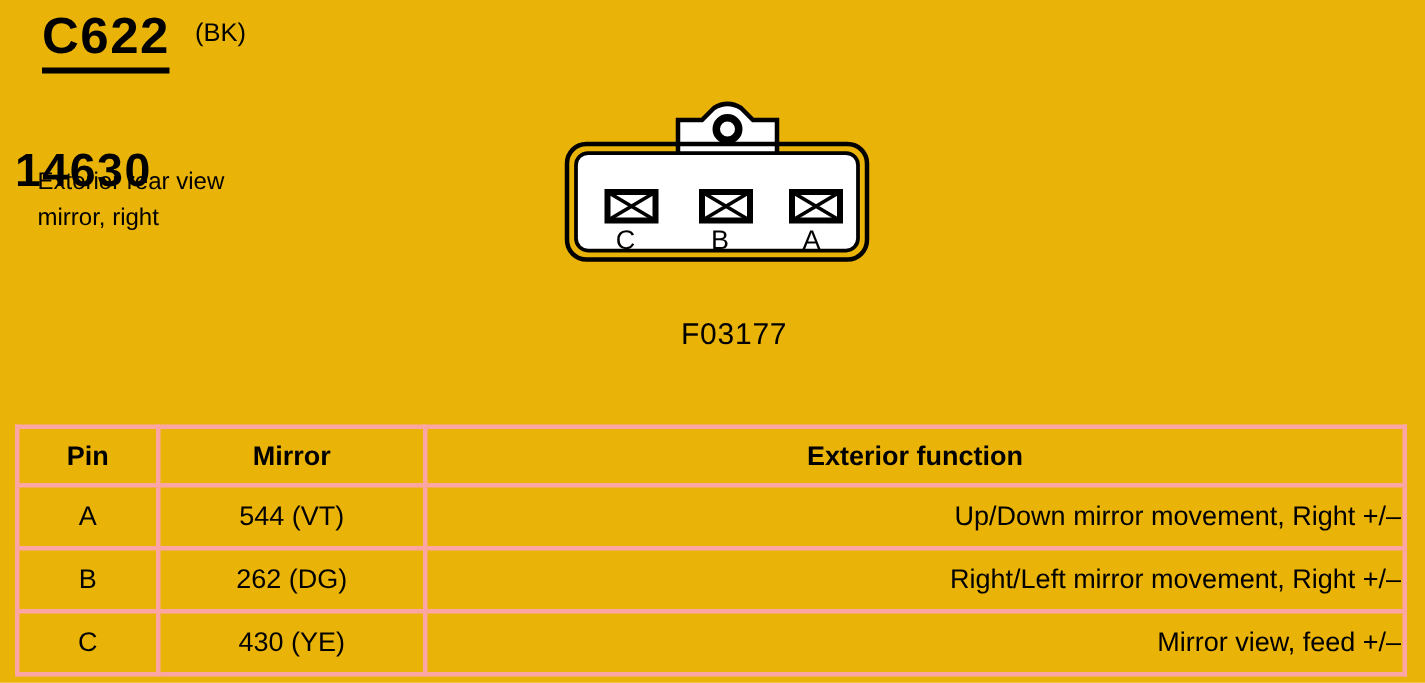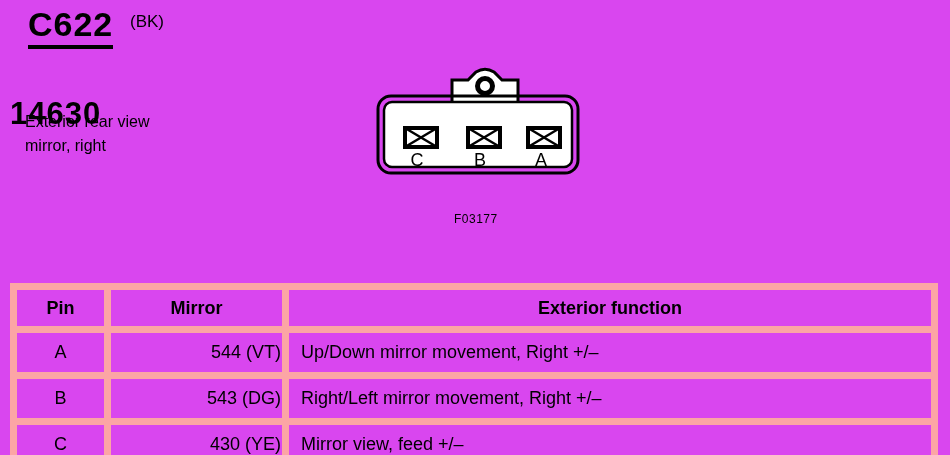--- a/index.html
+++ b/index.html
@@ -5,21 +5,21 @@
   html, body { margin: 0; padding: 0; }
   body {
     font-family: "Liberation Sans", sans-serif;
     background: #ffffff;
     color: #000000;
   }
   #page {
     position: relative;
     width: 950px;
     height: 455px;
-    background: #d946ef;
+    background: #eab308;
     overflow: hidden;
   }
 
   
   .connector-id {
     position: absolute;
     left: 28px; top: 6px;
     font-size: 34px;
     font-weight: bold;
     letter-spacing: 1px;
@@ -53,55 +53,55 @@
   }
 
   
   .connector-figure {
     position: absolute;
     left: 368px; top: 62px;
   }
   .figure-label {
     position: absolute;
     left: 454px; top: 212px;
-    font-size: 12px;
+    font-size: 20px;
     letter-spacing: 0.5px;
   }
   .pin-label {
     font-family: "Liberation Sans", sans-serif;
     font-size: 18px;
     fill: #000000;
   }
 
   
   .pin-table {
     position: absolute;
     left: 10px; top: 283px;
     width: 928px;
     border-collapse: collapse;
     table-layout: fixed;
   }
   .pin-table th, .pin-table td {
-    border: 7px solid #fca5a5;
+    border: 3px solid #fca5a5;
     font-size: 18px;
     vertical-align: middle;
     overflow: hidden;
     white-space: nowrap;
   }
   .pin-table th {
     font-weight: bold;
     text-align: center;
     height: 34px;
   }
   .pin-table td { height: 37px; }
   .col-pin      { width: 94px; }
   .col-circuit  { width: 178px; }
   .cell-pin     { text-align: center; }
-  .cell-circuit { text-align: right; }
-  .cell-function { text-align: left; padding-left: 12px; }
+  .cell-circuit { text-align: center; }
+  .cell-function { text-align: right; padding-left: 12px; }
 </style>
 </head>
 <body>
 
 <div id="page">
 
   <div class="connector-id">C622</div>
   <div class="id-underline"></div>
   <div class="connector-color">(BK)</div>
   <div class="part-number">14630</div>
@@ -153,21 +153,21 @@
       </tr>
     </thead>
     <tbody>
       <tr>
         <td class="cell-pin">A</td>
         <td class="cell-circuit">544 (VT)</td>
         <td class="cell-function">Up/Down mirror movement, Right +/–</td>
       </tr>
       <tr>
         <td class="cell-pin">B</td>
-        <td class="cell-circuit">543 (DG)</td>
+        <td class="cell-circuit">262 (DG)</td>
         <td class="cell-function">Right/Left mirror movement, Right +/–</td>
       </tr>
       <tr>
         <td class="cell-pin">C</td>
         <td class="cell-circuit">430 (YE)</td>
         <td class="cell-function">Mirror view, feed +/–</td>
       </tr>
     </tbody>
   </table>
 

